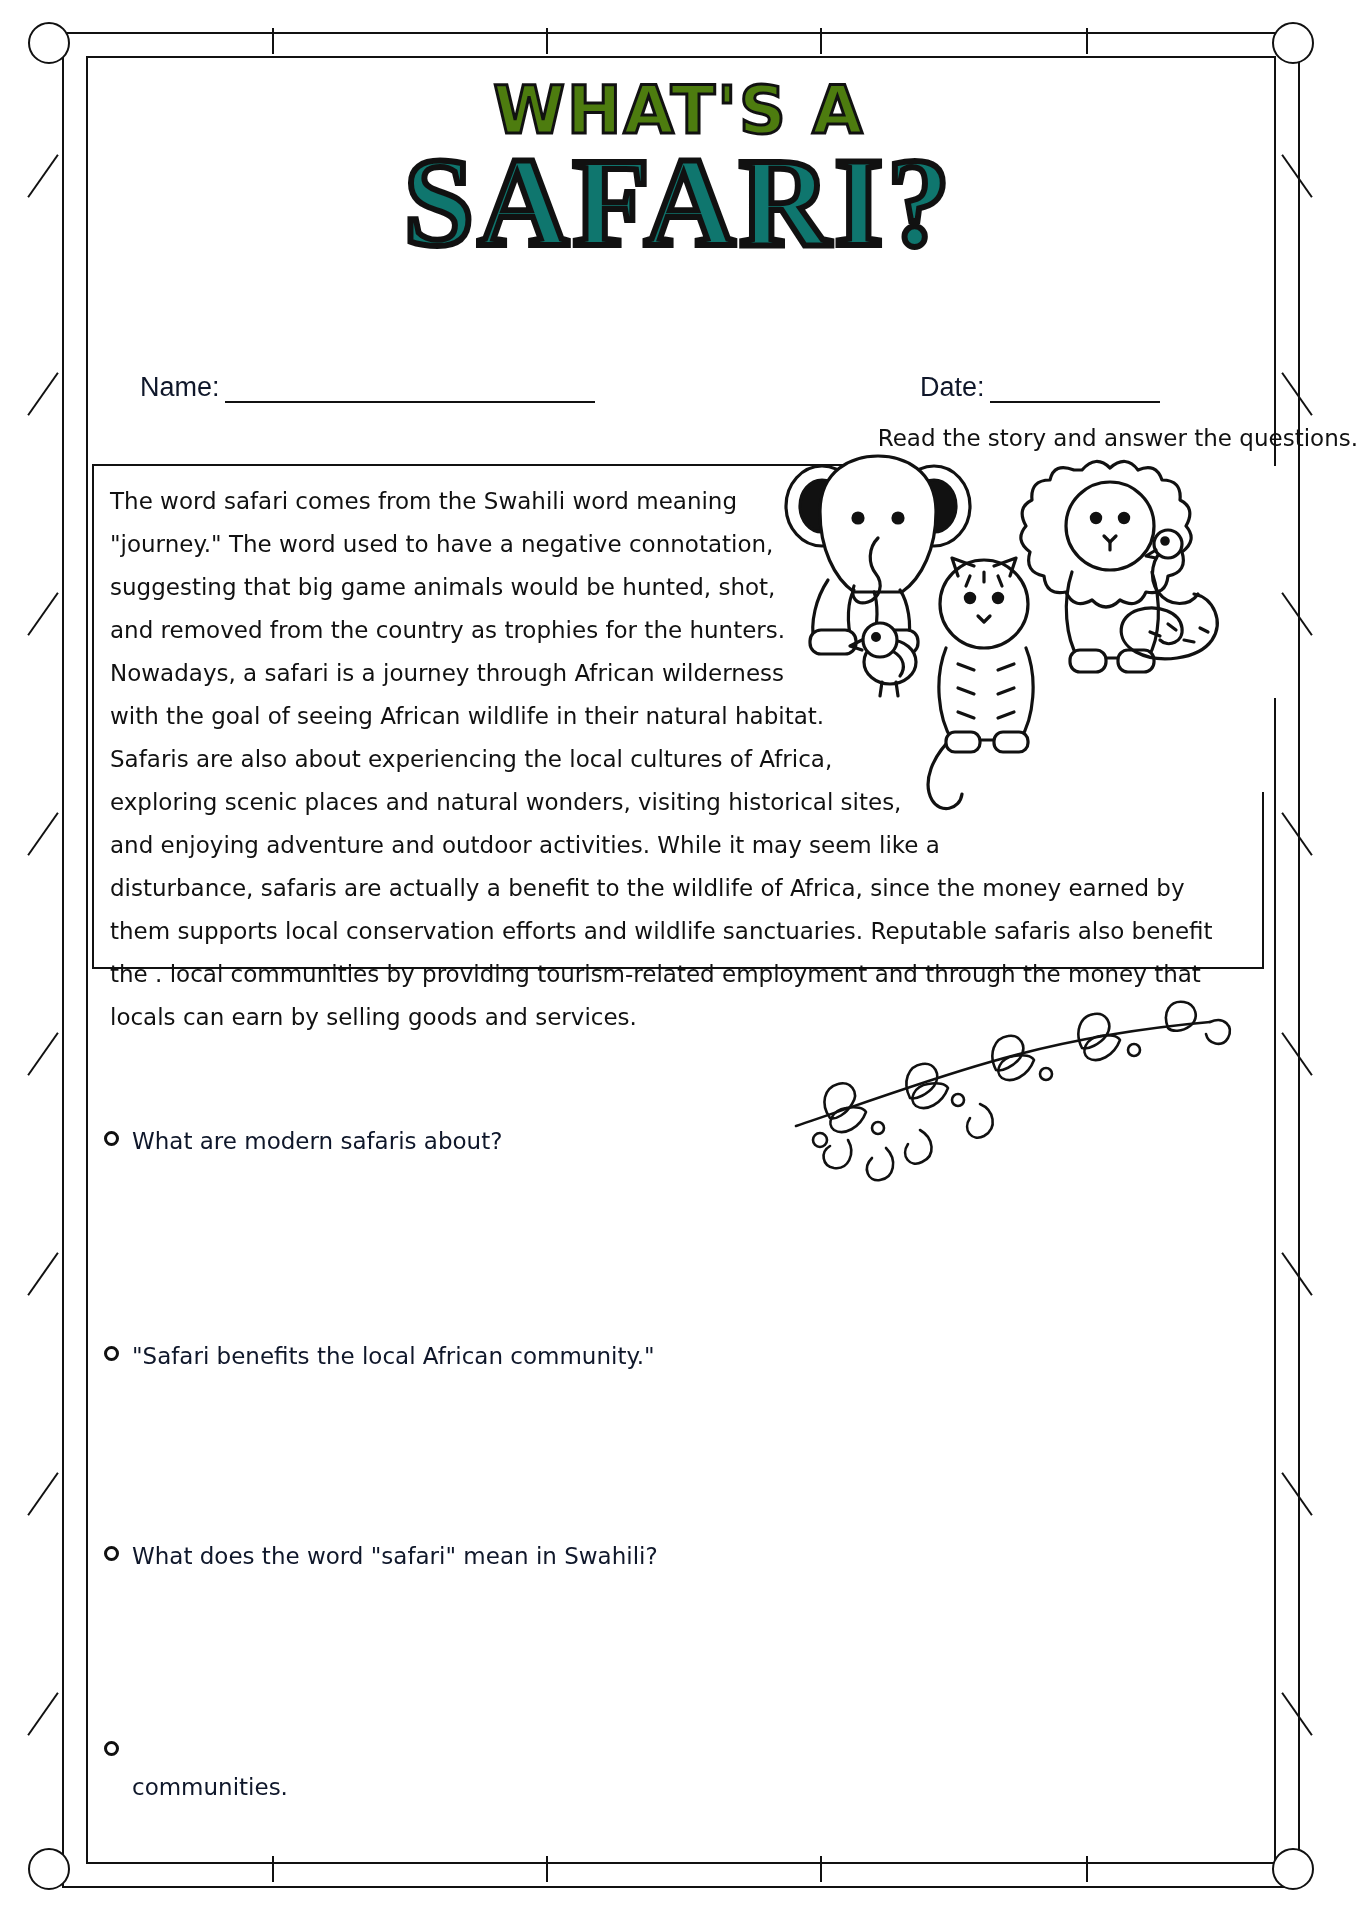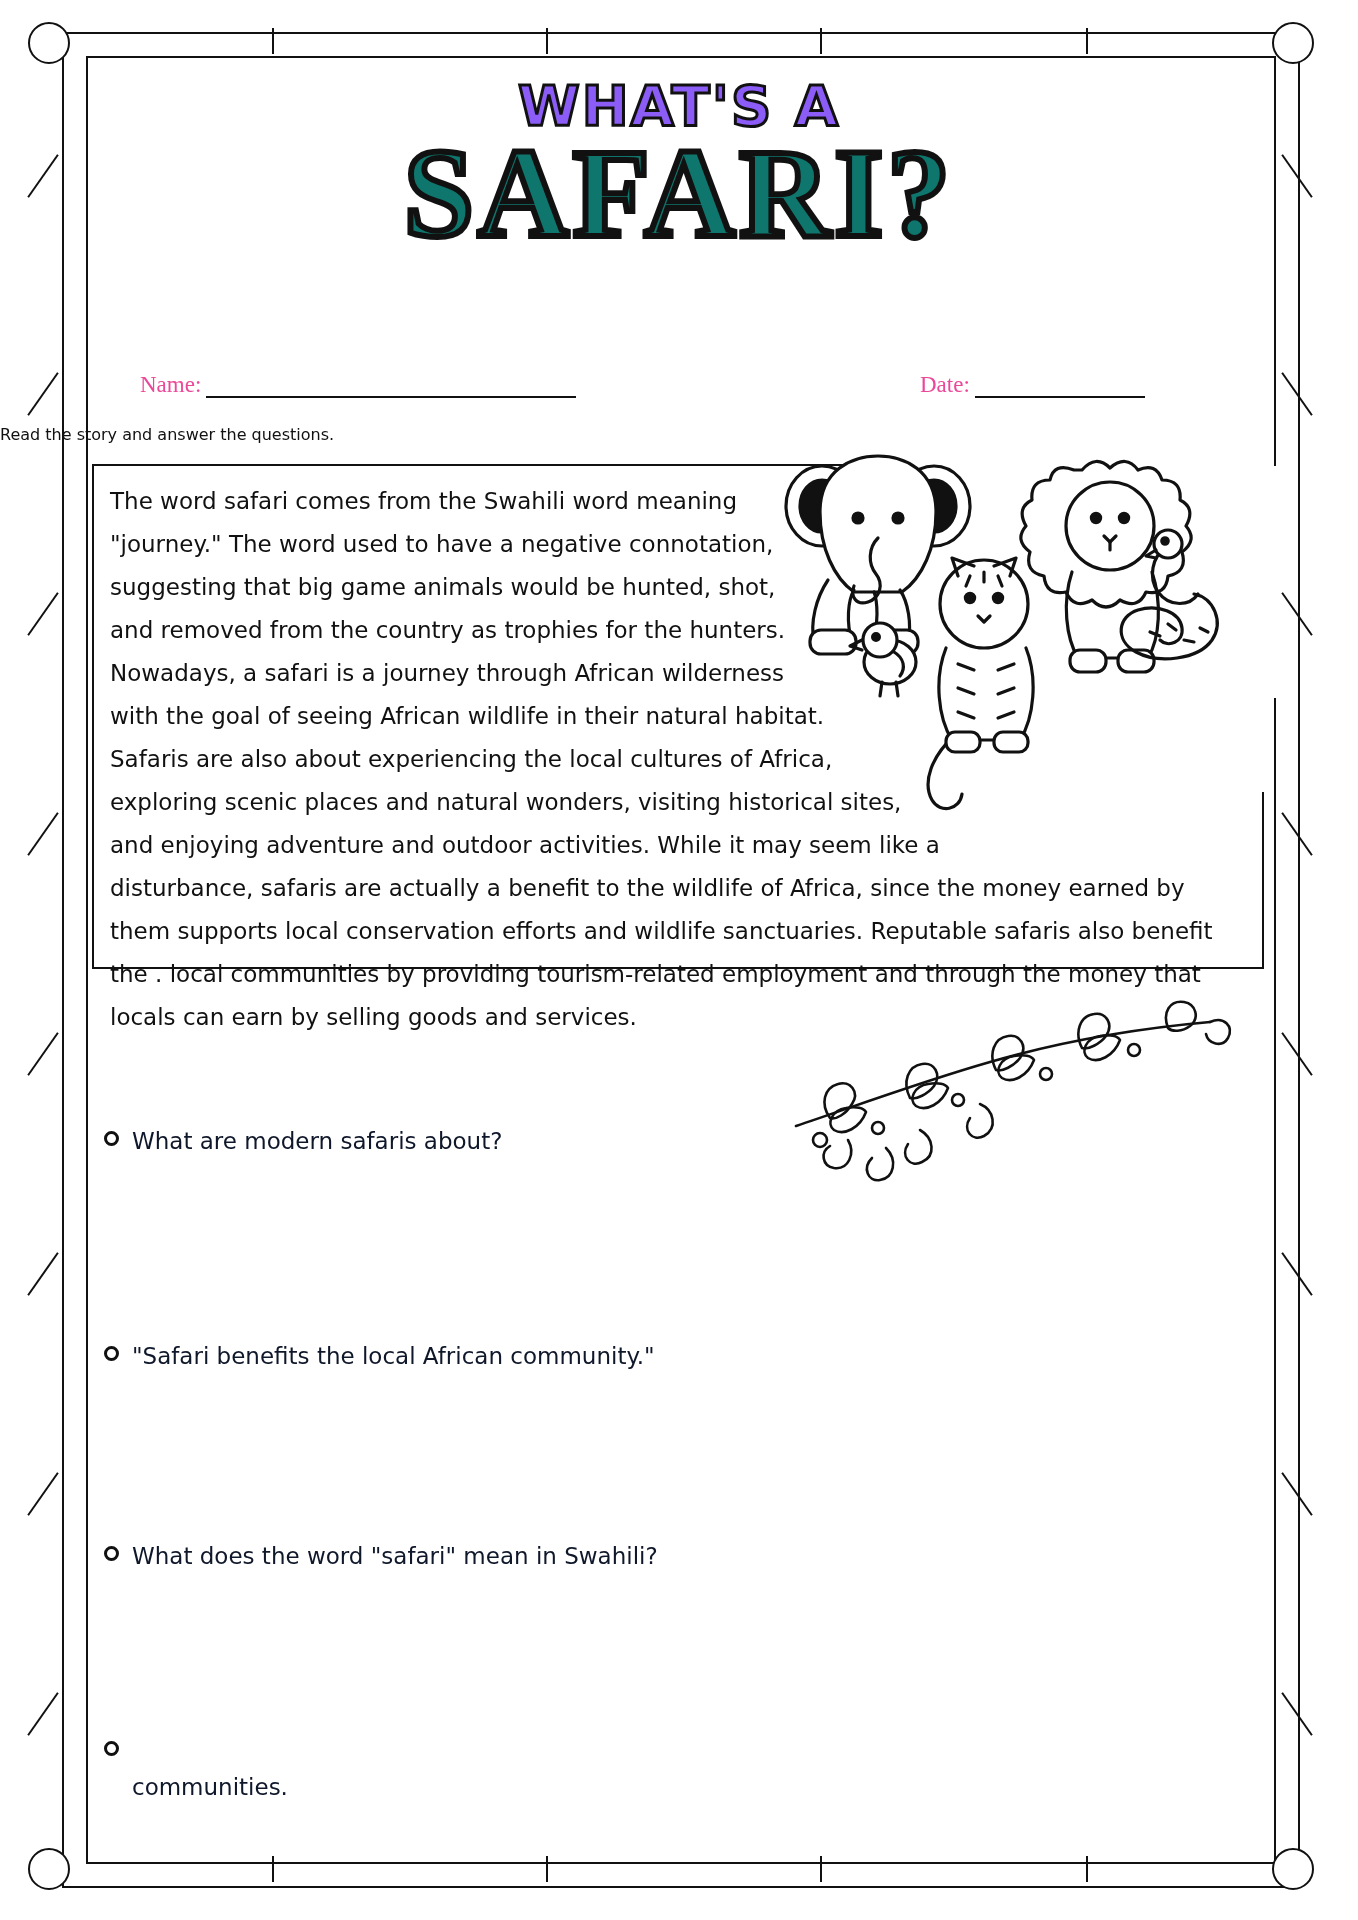--- a/index.html
+++ b/index.html
@@ -59,24 +59,24 @@
   
   .title-block {
     position: absolute;
     left: 0; top: 78px;
     width: 100%;
     text-align: center;
   }
   .title-line1 {
     font-family: "DejaVu Sans", sans-serif;
     font-weight: bold;
-    font-size: 56px;
+    font-size: 65px;
     letter-spacing: 2px;
     line-height: 1;
-    color: #8b5cf6;
+    color: #4d7c0f;
     -webkit-text-stroke: 3px #111;
   }
   .title-line2 {
     font-family: Liberation Serif, serif;
     font-weight: bold;
     font-size: 126px;
     line-height: 1.05;
     letter-spacing: 4px;
     color: #0f766e;
     -webkit-text-stroke: 6px #111;
@@ -84,42 +84,42 @@
   }
 
   
   .namedate {
     position: absolute;
     left: 140px; top: 372px;
     width: 1080px;
     height: 36px;
   }
   .nd-label {
-    font-size: 23px;
-    font-family: Liberation Serif, serif;
-    color: #ec4899;
+    font-size: 27px;
+    font-family: Liberation Sans, sans-serif;
+    color: #0f172a;
     display: inline-block;
   }
   .nd-line {
     display: inline-block;
     border-bottom: 2px solid #111;
     height: 26px;
     vertical-align: bottom;
   }
   .name-wrap { position: absolute; left: 0; top: 0; }
   .date-wrap { position: absolute; left: 780px; top: 0; }
   .name-line { width: 370px; }
   .date-line { width: 170px; }
 
   .instruction {
     position: absolute;
     left: 0; top: 425px;
     width: 100%;
-    text-align: left;
-    font-size: 16px;
+    text-align: right;
+    font-size: 23px;
     color: #111;
   }
 
   
   .story-box {
     position: absolute;
     left: 92px; top: 464px;
     width: 1172px; height: 505px;
     border: 2px solid #111;
   }

